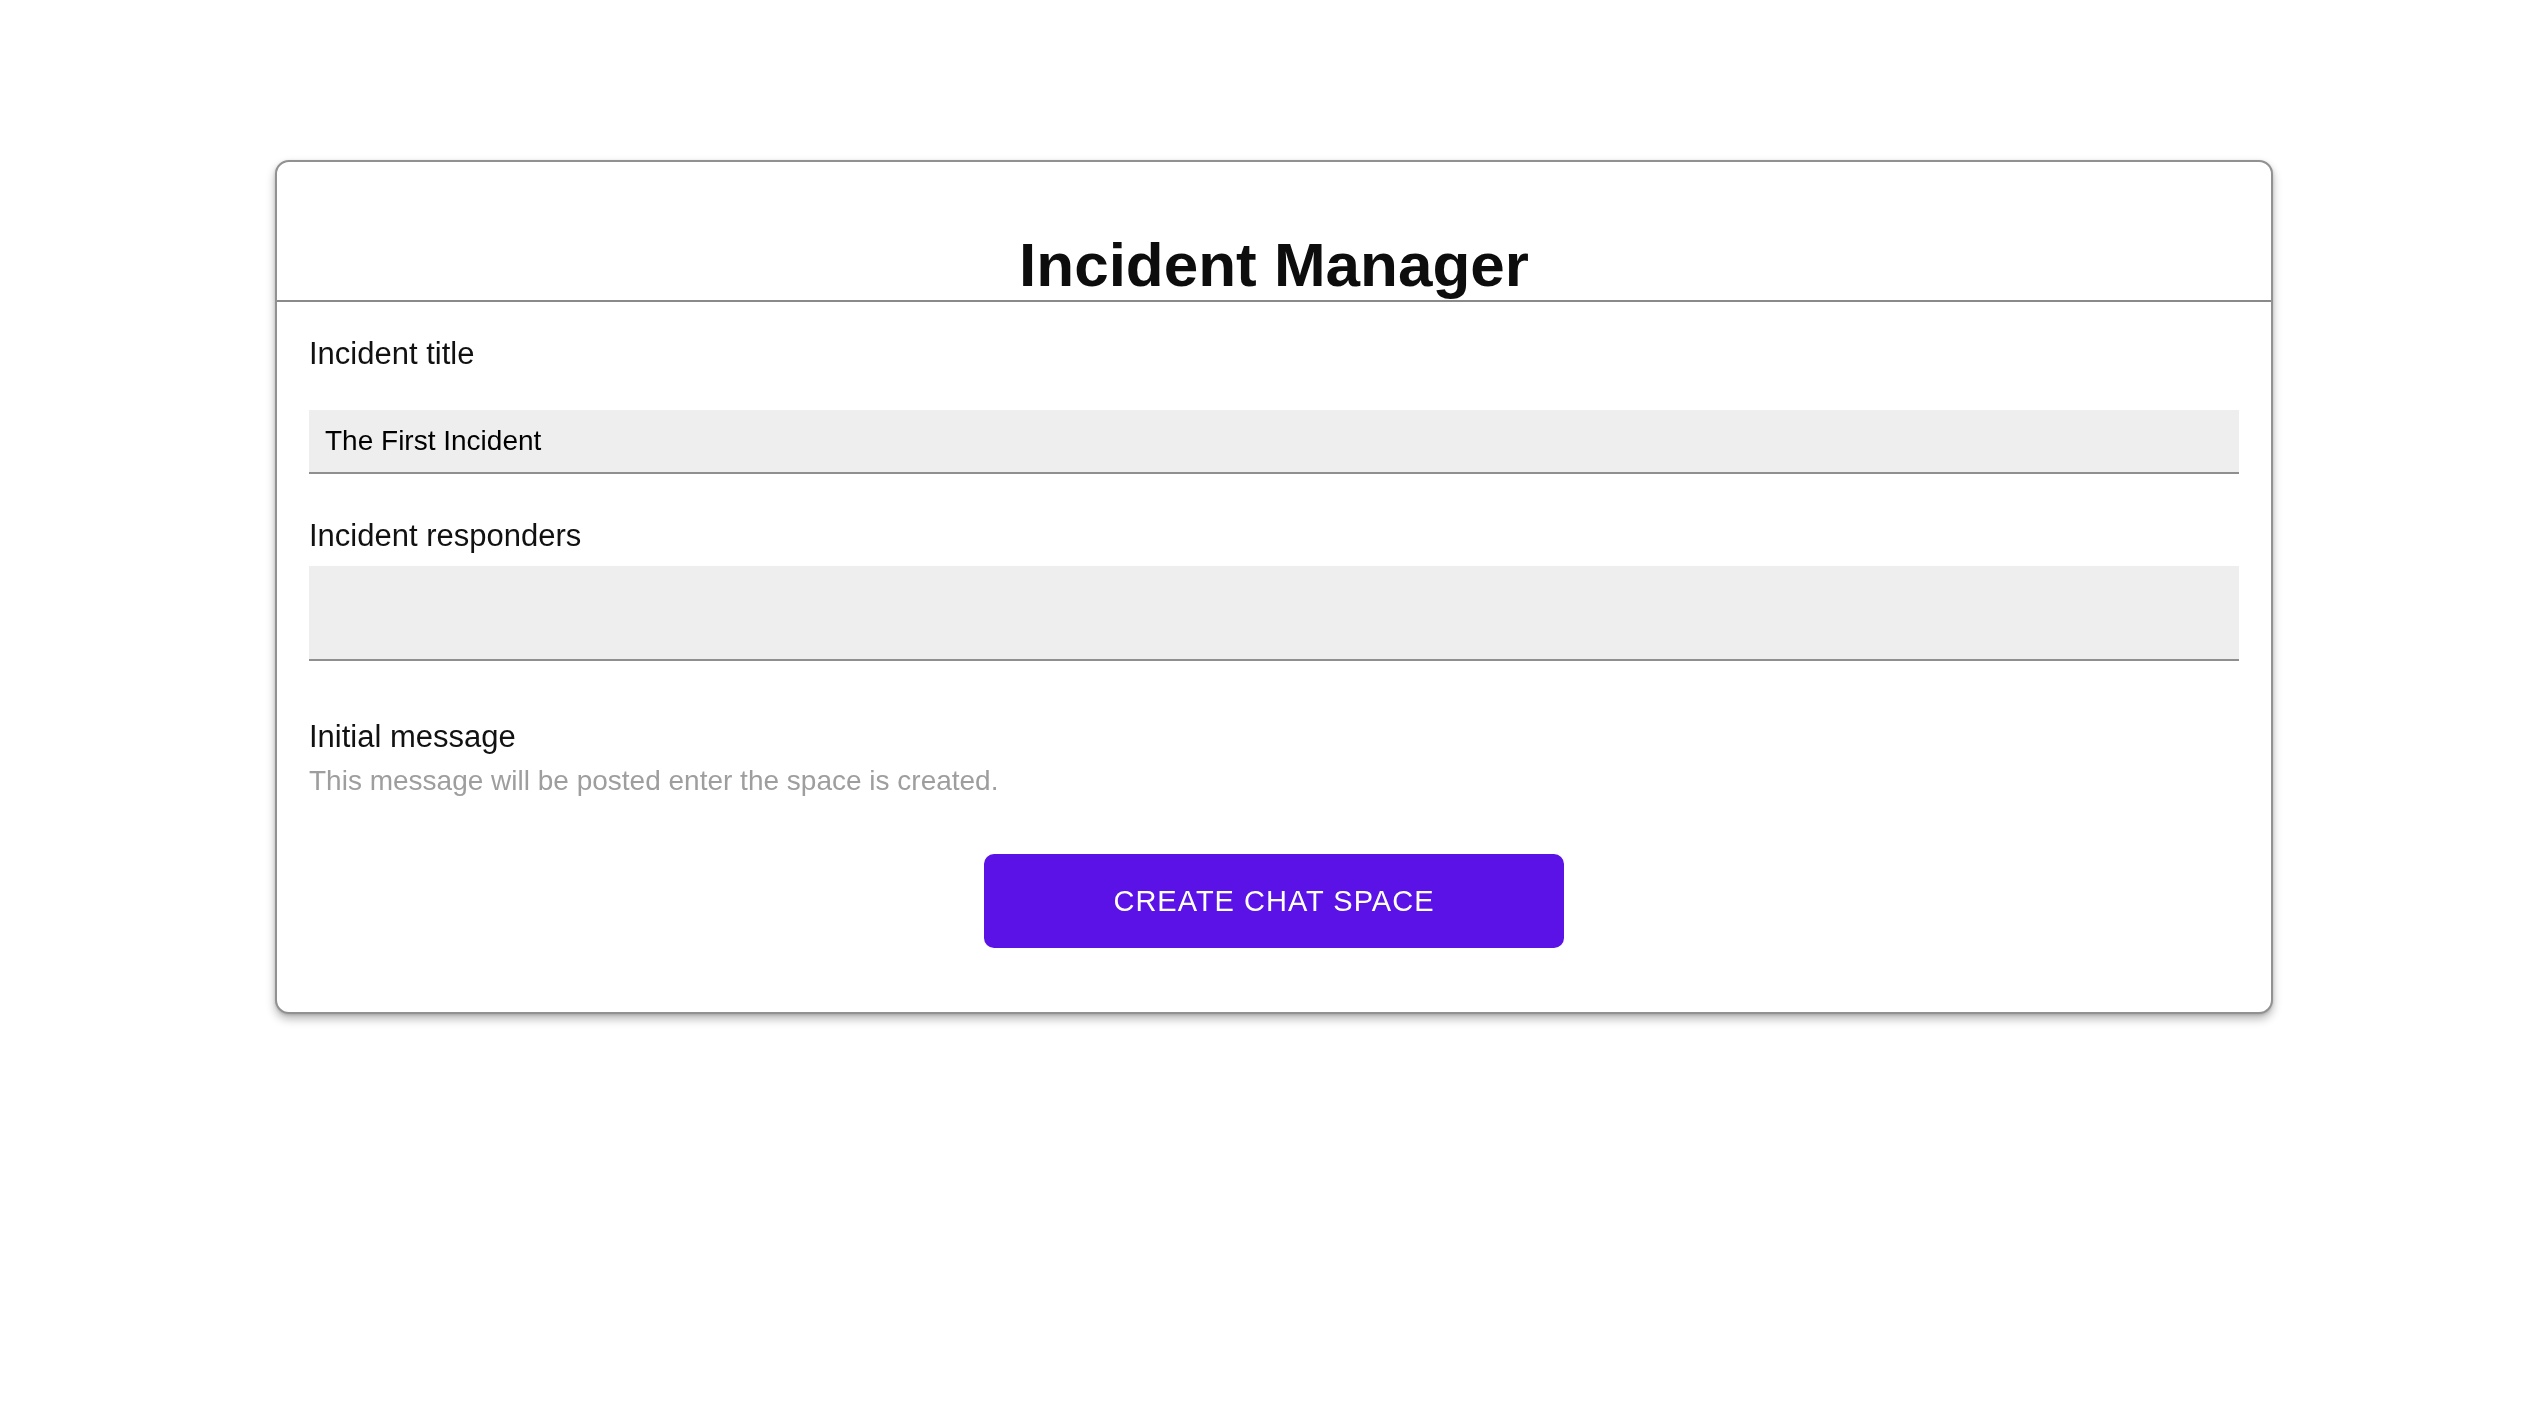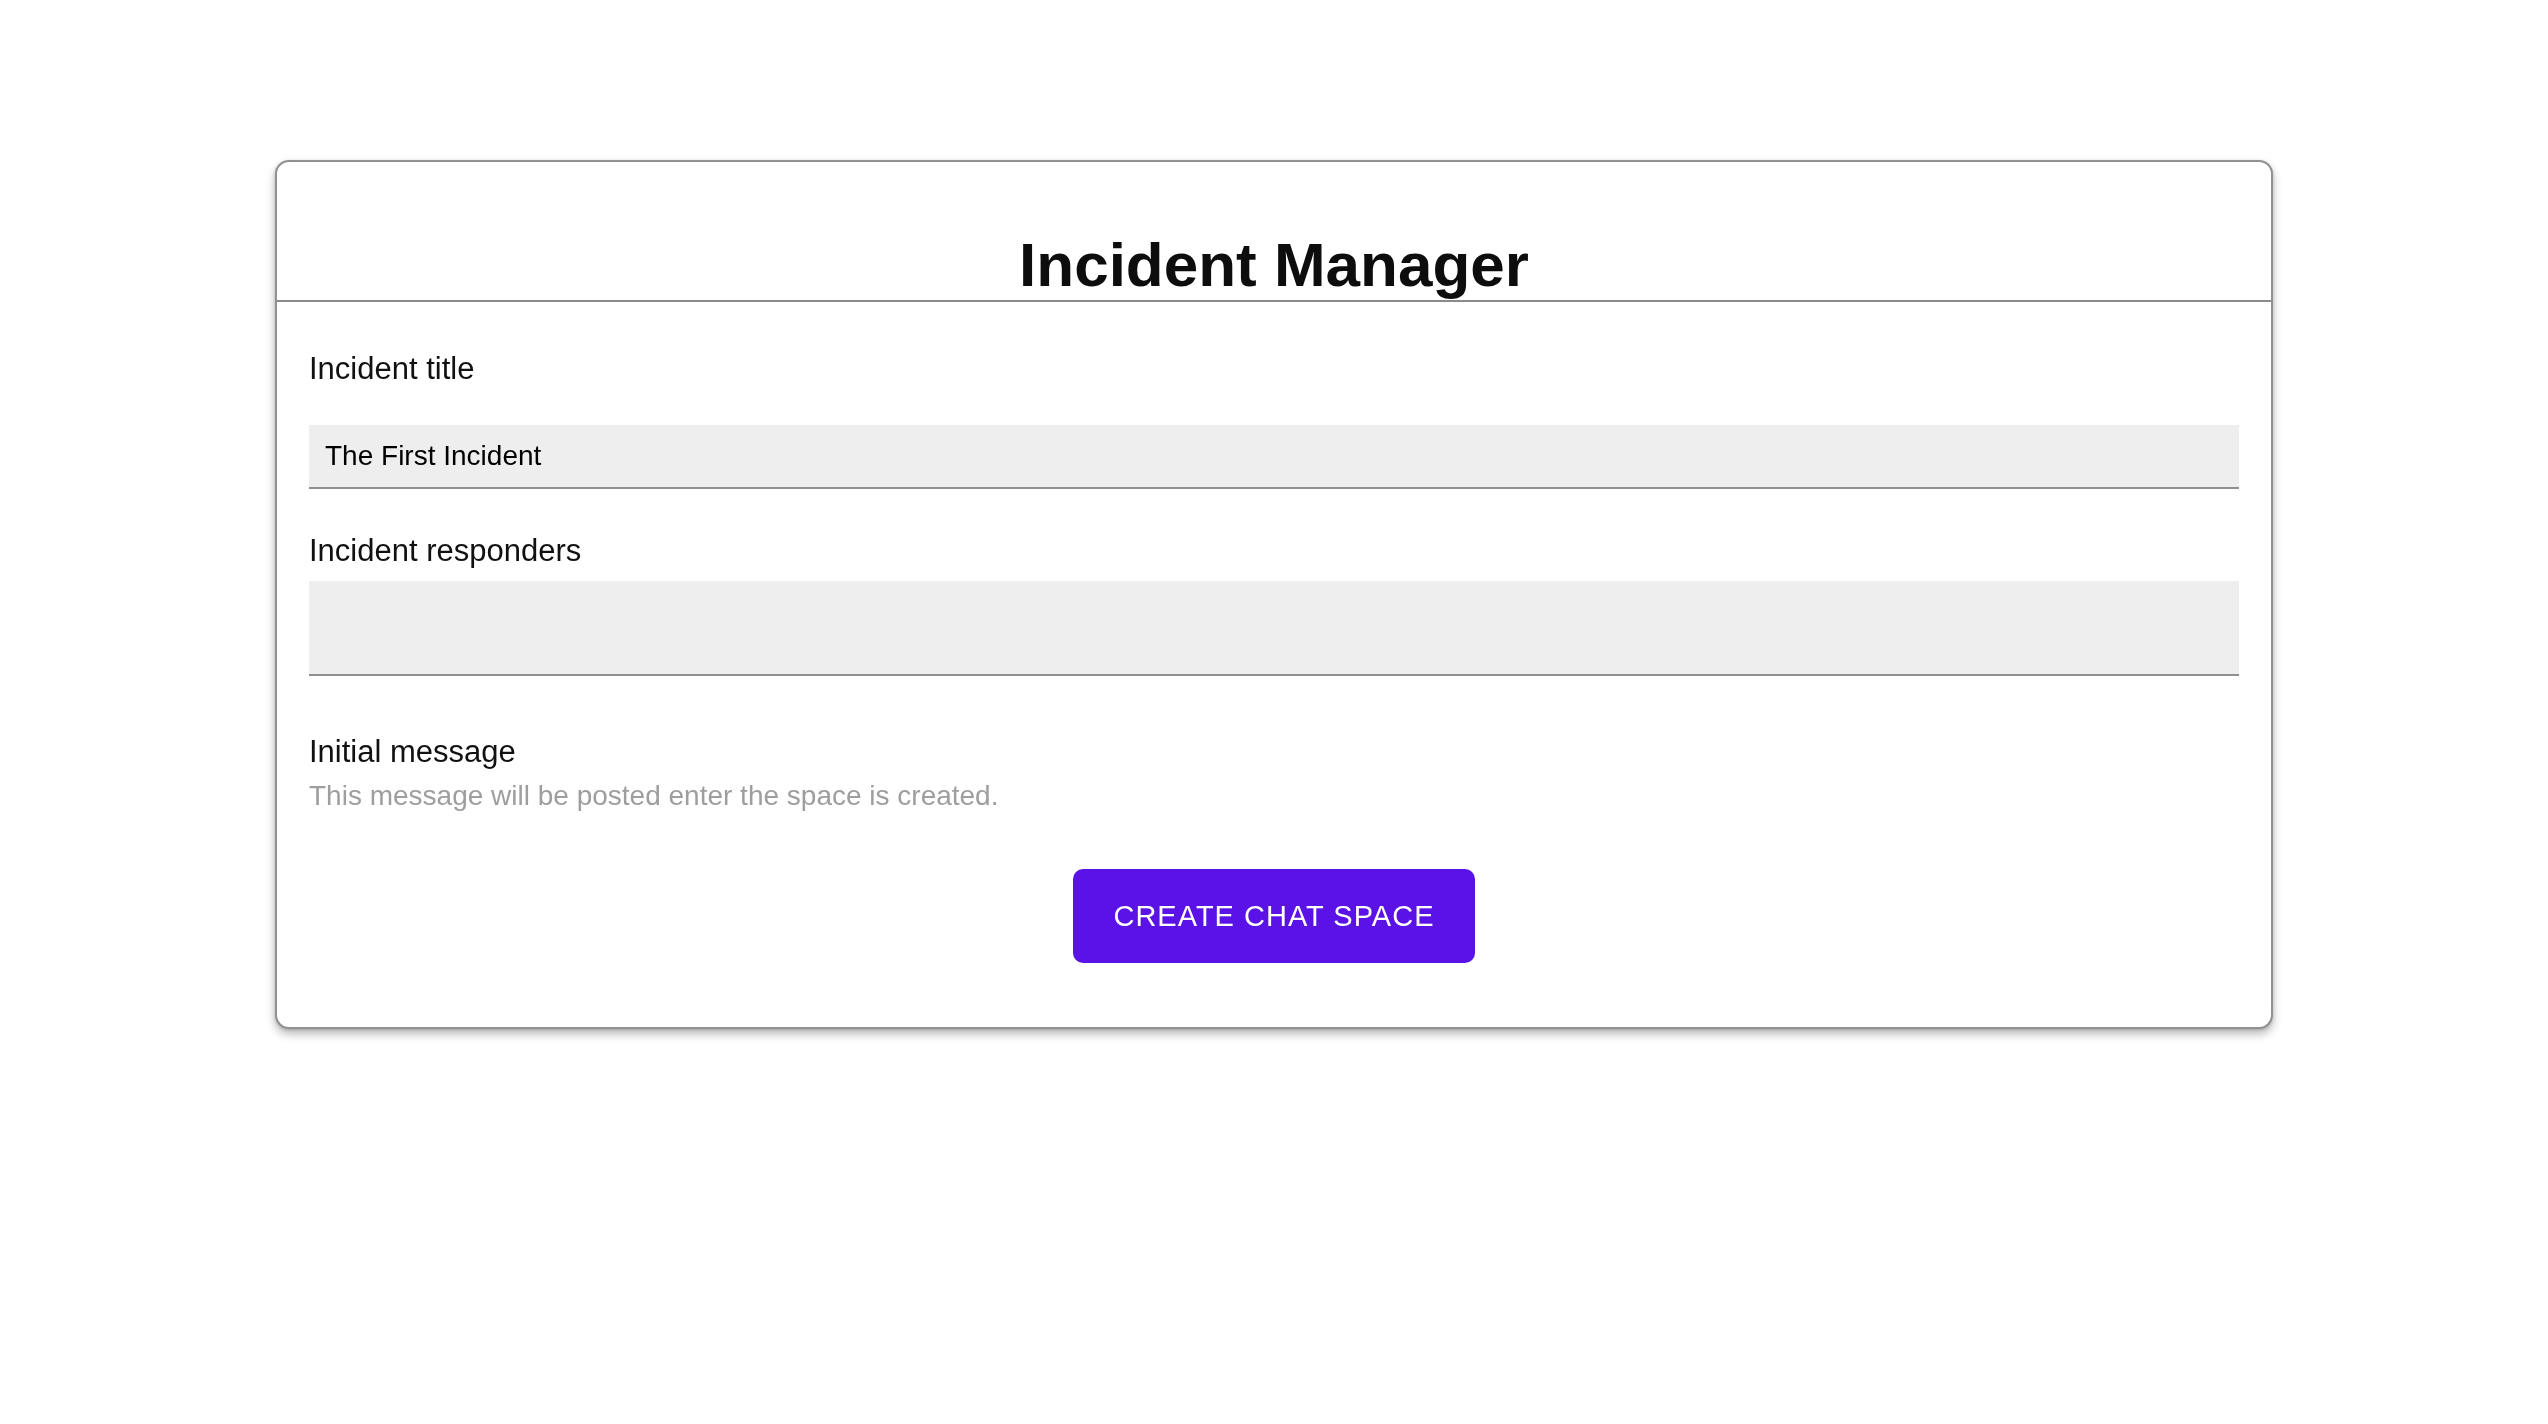--- a/index.html
+++ b/index.html
@@ -31,21 +31,21 @@
     display:flex;align-items:flex-end;justify-content:center;
   }
   .page-title{
     margin:0;
     font-size:62px;
     font-weight:700;
     color:#0d0d0d;
     letter-spacing:0;
   }
   .card-body{
-    padding:49px 32px 64px;
+    padding:34px 32px 64px;
   }
   .field-label{
     display:block;
     font-size:31px;
     line-height:36px;
     color:#111111;
     margin:0;
   }
   .hint{
     margin:8px 0 0;
@@ -84,21 +84,21 @@
     line-height:34px;
     color:#000000;
     resize:both;
     border-radius:0;
   }
   .button-row{
     margin-top:56px;
     text-align:center;
   }
   .submit-button{
-    width:402px;
+    width:580px;
     height:94px;
     background:var(--accent);
     color:#ffffff;
     border:none;
     border-radius:10px;
     font-family:"Liberation Sans", sans-serif;
     font-size:29px;
     letter-spacing:1px;
     cursor:pointer;
   }

